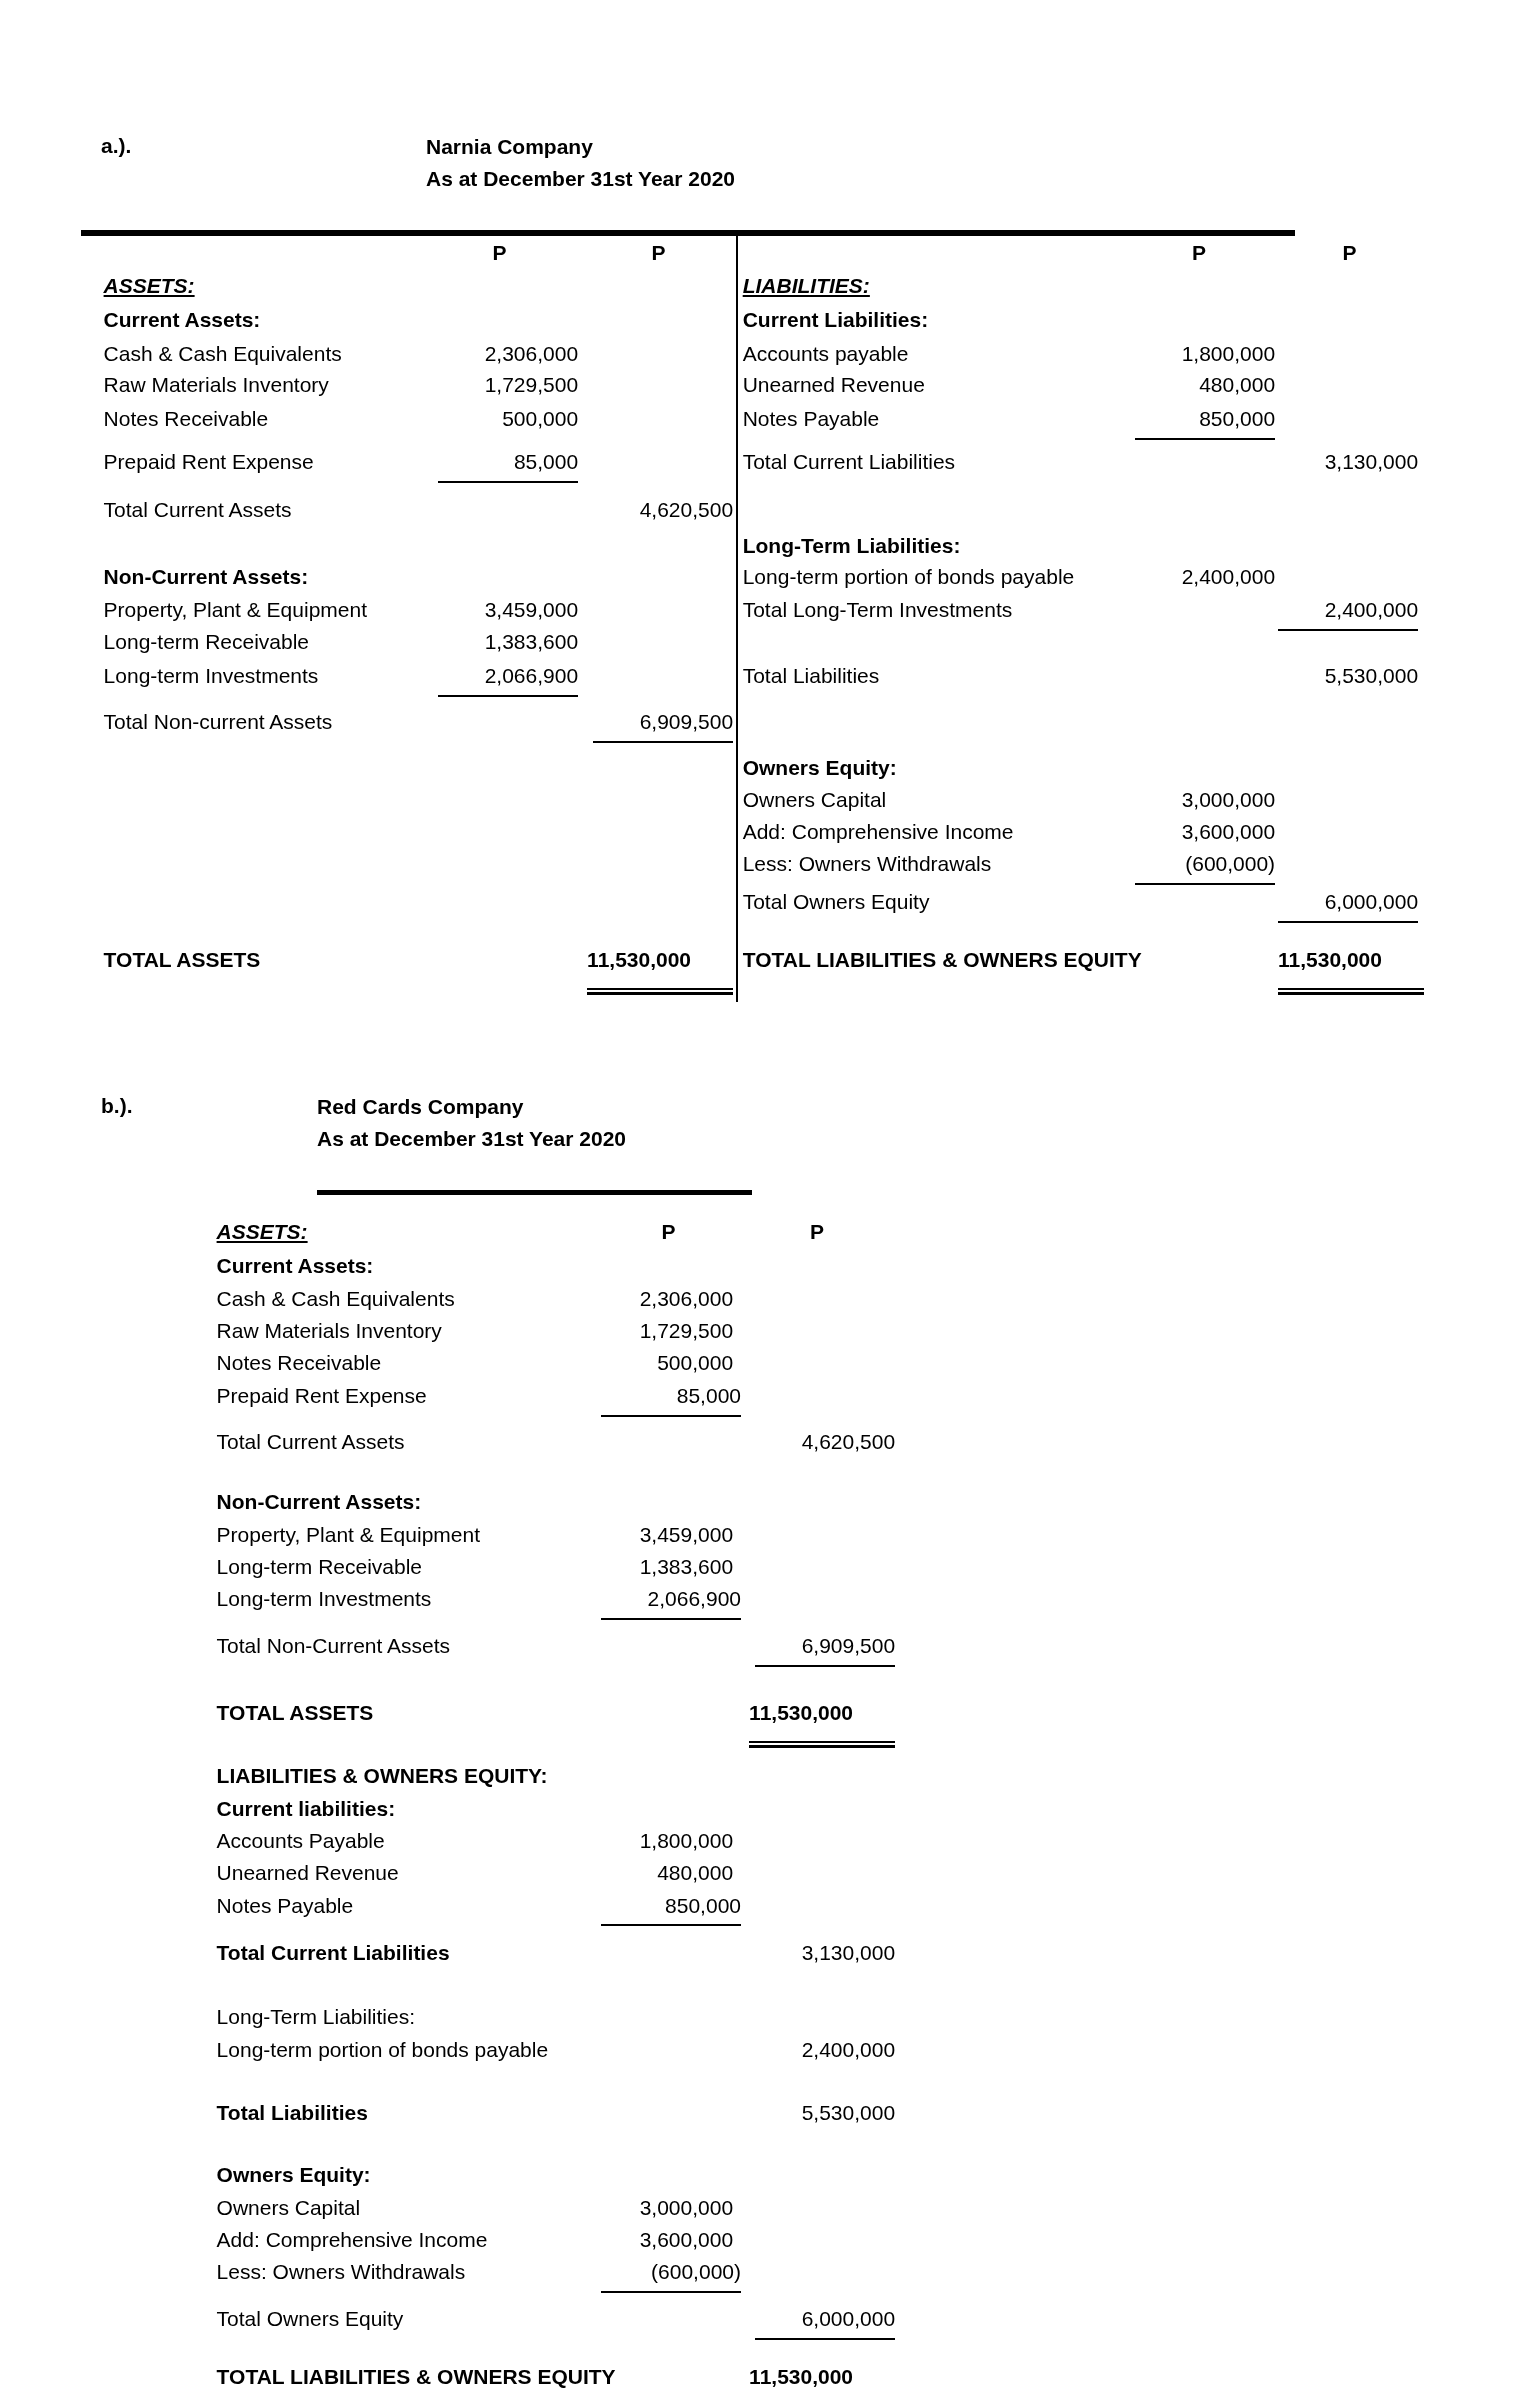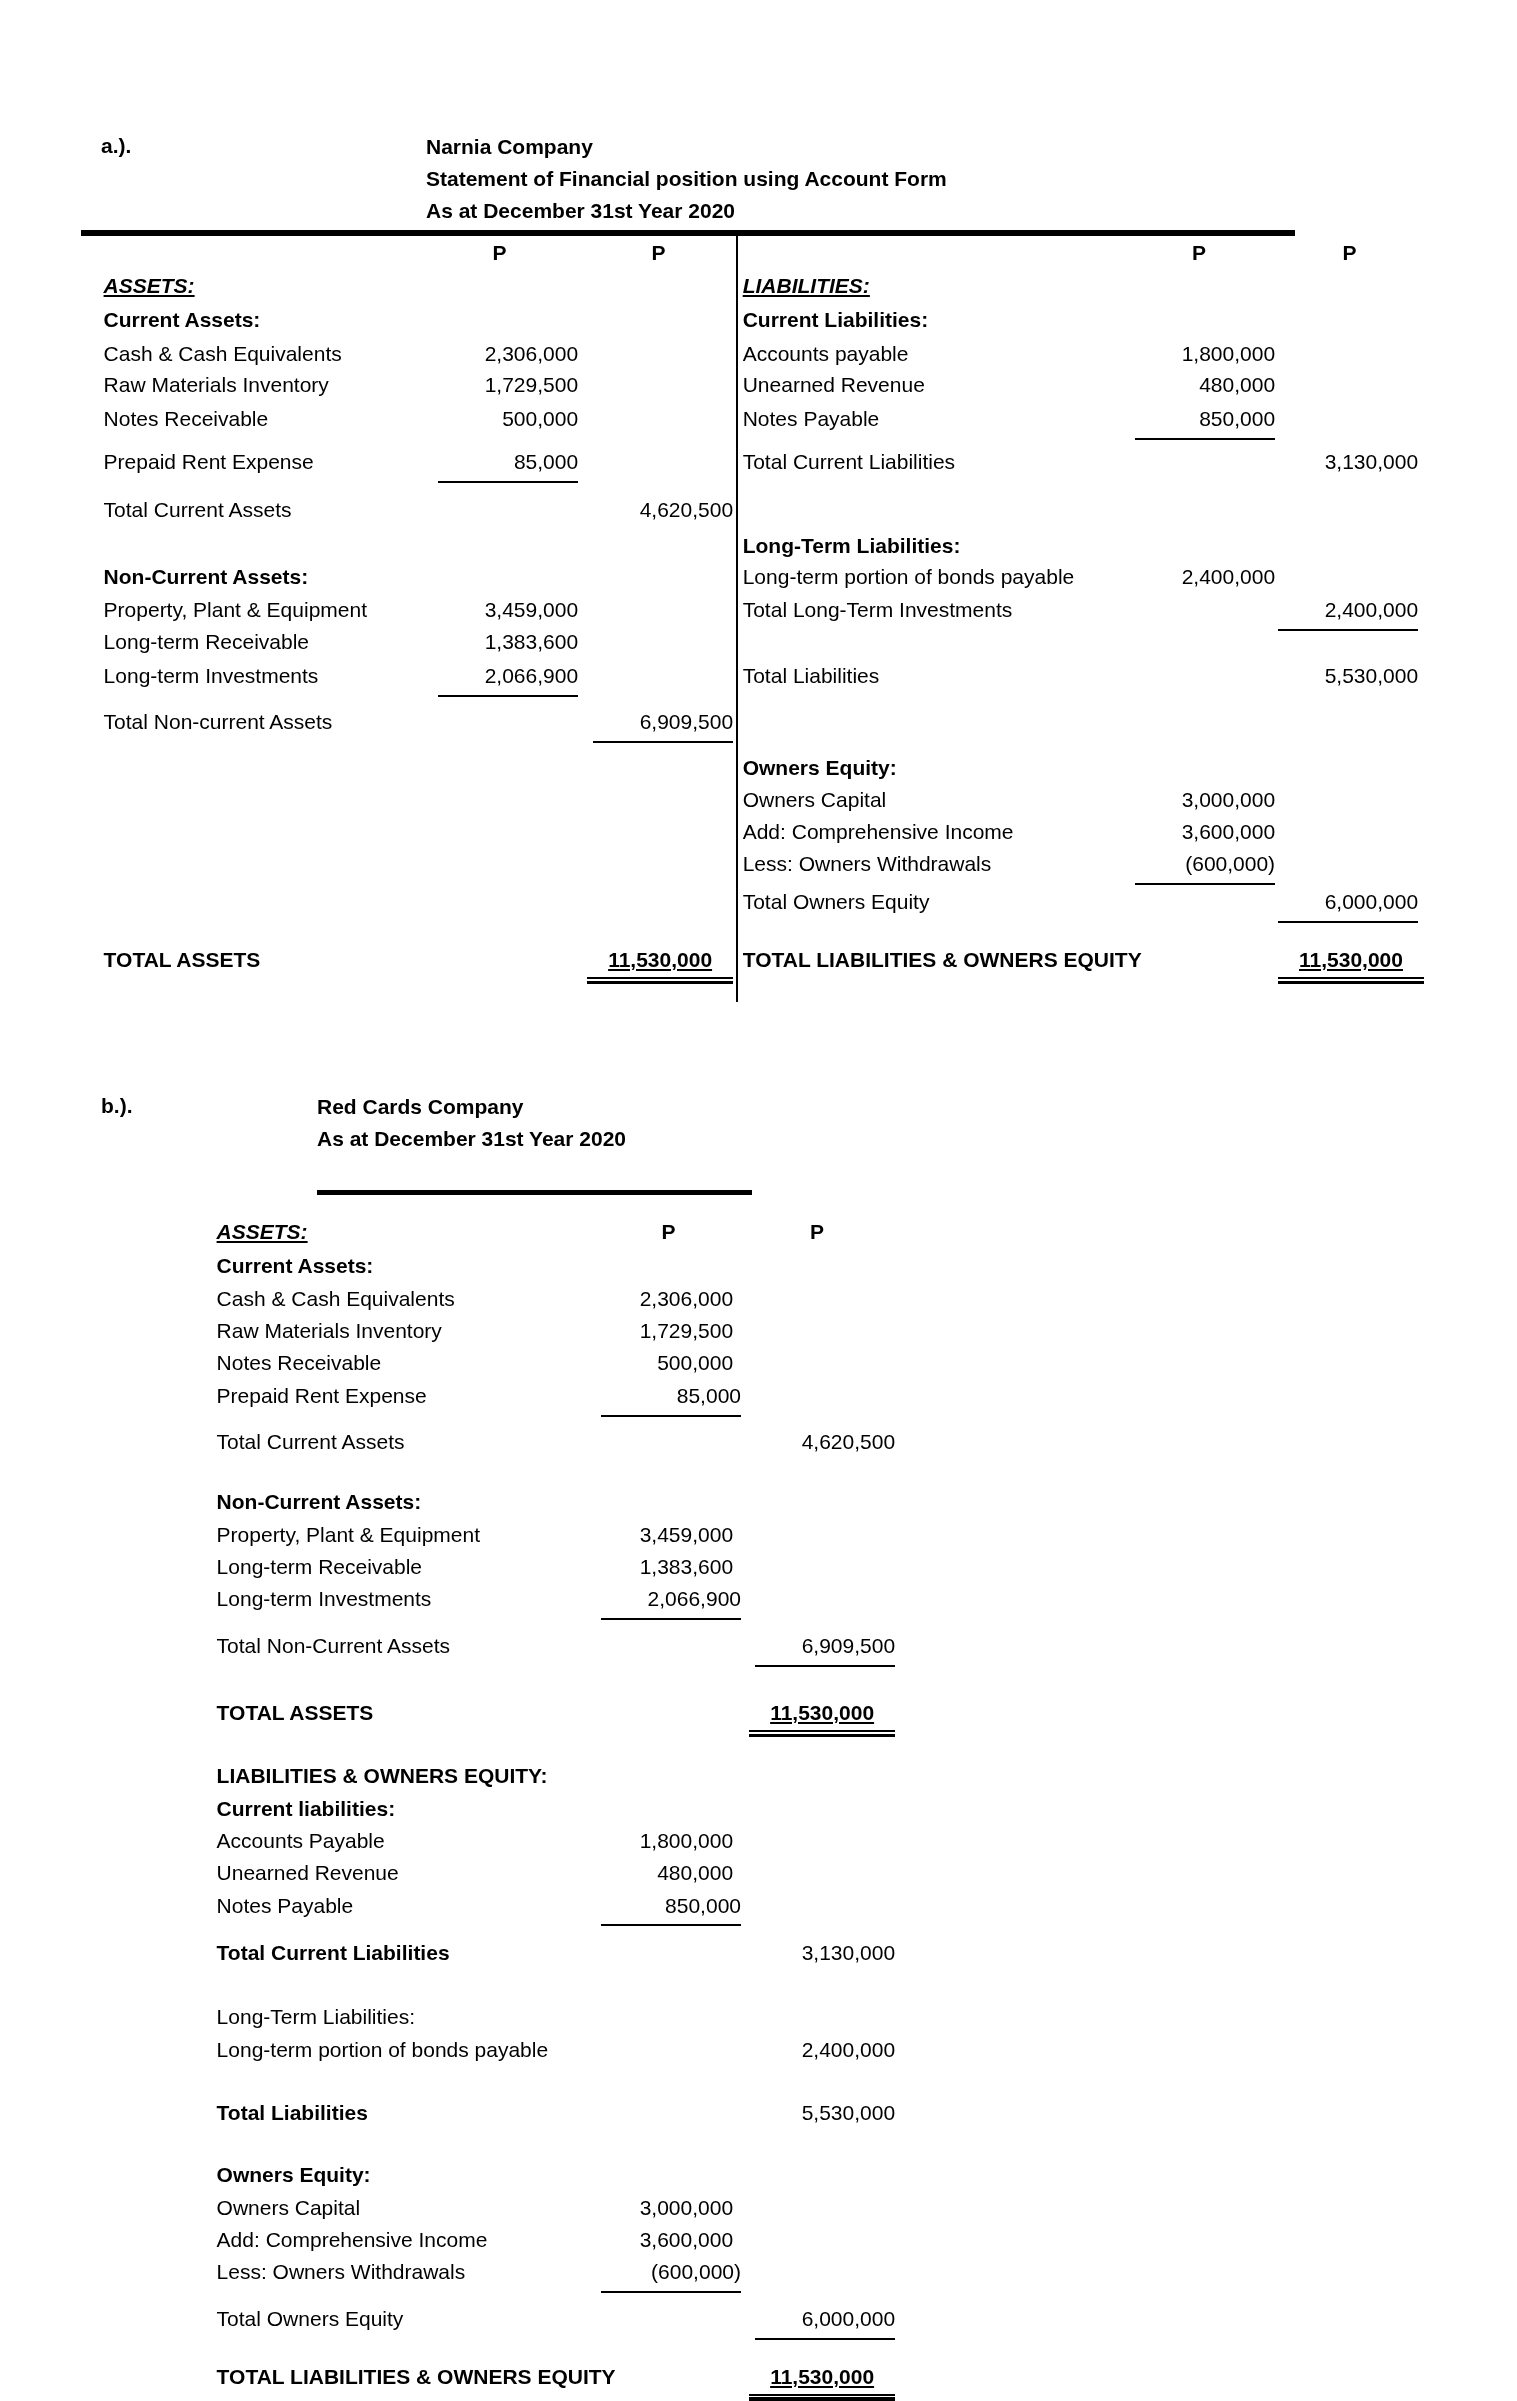--- a/index.html
+++ b/index.html
@@ -18,32 +18,31 @@
   .grid-b .row{grid-template-columns:394px 135px 162px;}
   .c{font-size:21px;line-height:27px;padding-top:2.9px;white-space:nowrap;overflow:visible;}
   .lab{padding-left:21.6px;}
   .rlab{padding-left:6.7px;}
   .blab{padding-left:9.6px;}
   .amt{text-align:right;padding-right:2.9px;}
   .pcol{text-align:center;font-weight:bold;}
   .b{font-weight:bold;}
   .i{font-style:italic;text-decoration:underline;}
   .u{display:inline-block;min-width:140px;text-align:right;border-bottom:2.4px solid #000;padding-bottom:5.8px;}
-  .uu{display:inline-block;min-width:146px;text-align:center;position:relative;border-bottom:2.4px solid #000;padding-bottom:4px;text-decoration:underline;}
+  .uu{display:inline-block;min-width:146px;text-align:left;position:relative;border-bottom:2.4px solid #000;padding-bottom:15px;}
   .uu::after{content:"";position:absolute;left:0;right:0;bottom:-7.2px;height:3.4px;background:#000;}
 </style>
 </head>
 <body>
 
 <div class="page">
 
   <div class="sec-label" style="top:131px">a.).</div>
   <div class="title-block" style="left:426px;top:131px">
     <div class="title-line">Narnia Company</div>
-    <div class="title-line">Statement of Financial position using Account Form</div>
     <div class="title-line">As at December 31st Year 2020</div>
   </div>
   <div class="hrule" style="left:81px;top:230px;width:1214px;height:6.2px"></div>
   <div class="vdivider"></div>
   <div class="grid grid-a">
       <div class="row" style="height: 33px;">
         <div class="c lab"></div>
         <div class="c pcol">P</div>
         <div class="c pcol">P</div>
         <div class="c rlab"></div>

